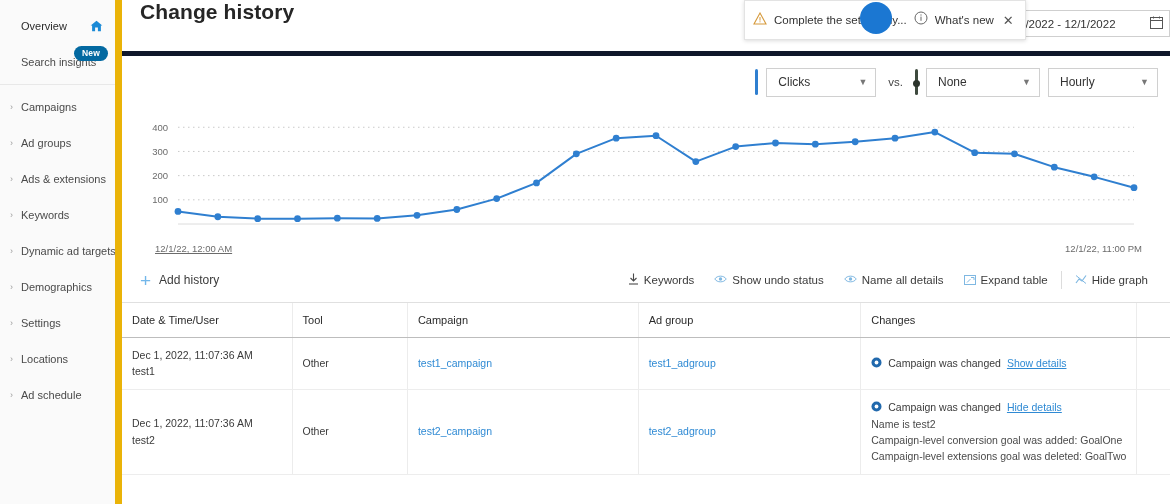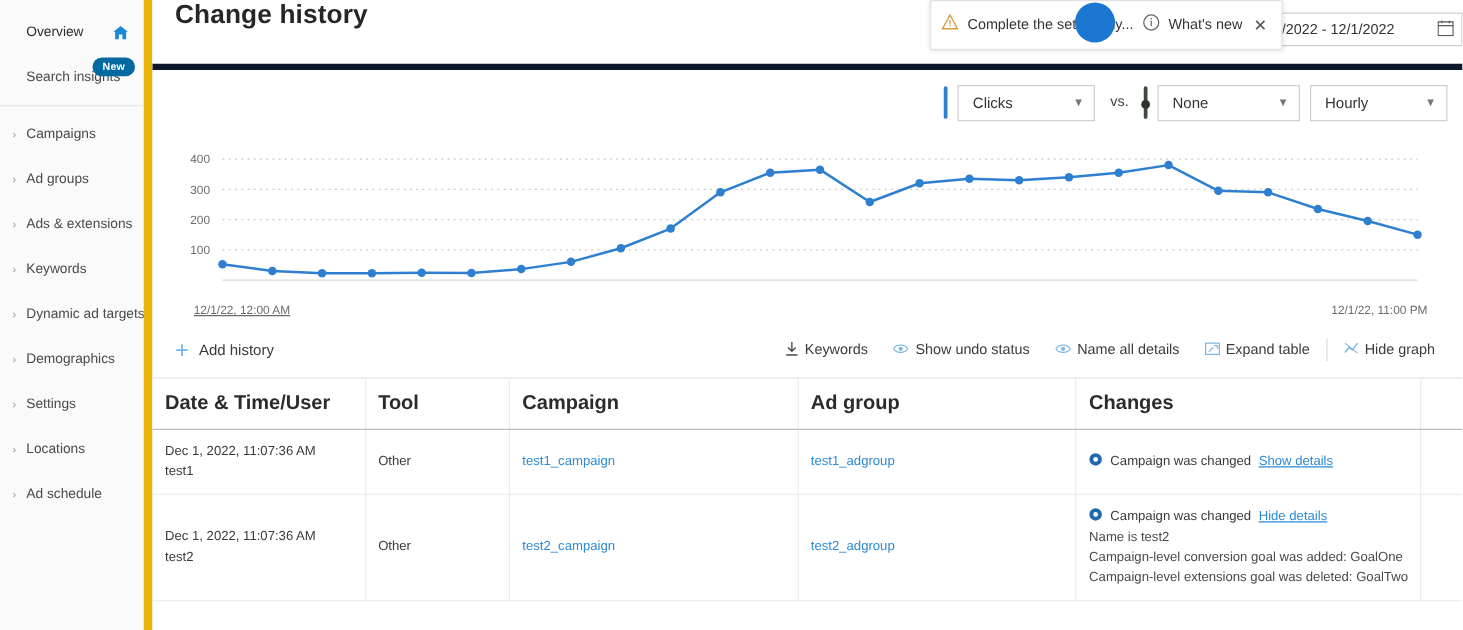--- a/index.html
+++ b/index.html
@@ -168,21 +168,21 @@
     font-size: 11.5px; color: #3b3b3b;
     cursor: pointer; white-space: nowrap;
   }
   .tb-divider { width: 1px; height: 18px; background: #dcdcdc; margin: 0 3px; }
 
   
   .tablewrap { border-top: 1px solid #e0e0e0; }
   table.hist { width: 100%; border-collapse: collapse; table-layout: fixed; }
   table.hist th {
     text-align: left;
-    font-size: 16px; font-weight: 700; color: #2b2b2b;
+    font-size: 11px; font-weight: 400; color: #2b2b2b;
     padding: 11px 0 11px 10px;
     border-bottom: 1.5px solid #bdbdbd;
     border-right: 1px solid #ececec;
     vertical-align: middle;
     background: #fff;
   }
   table.hist th:last-child { border-right: none; padding-left: 33px; }
   table.hist td {
     font-size: 10.5px; color: #3a3a3a;
     padding: 9px 0 9px 10px;

